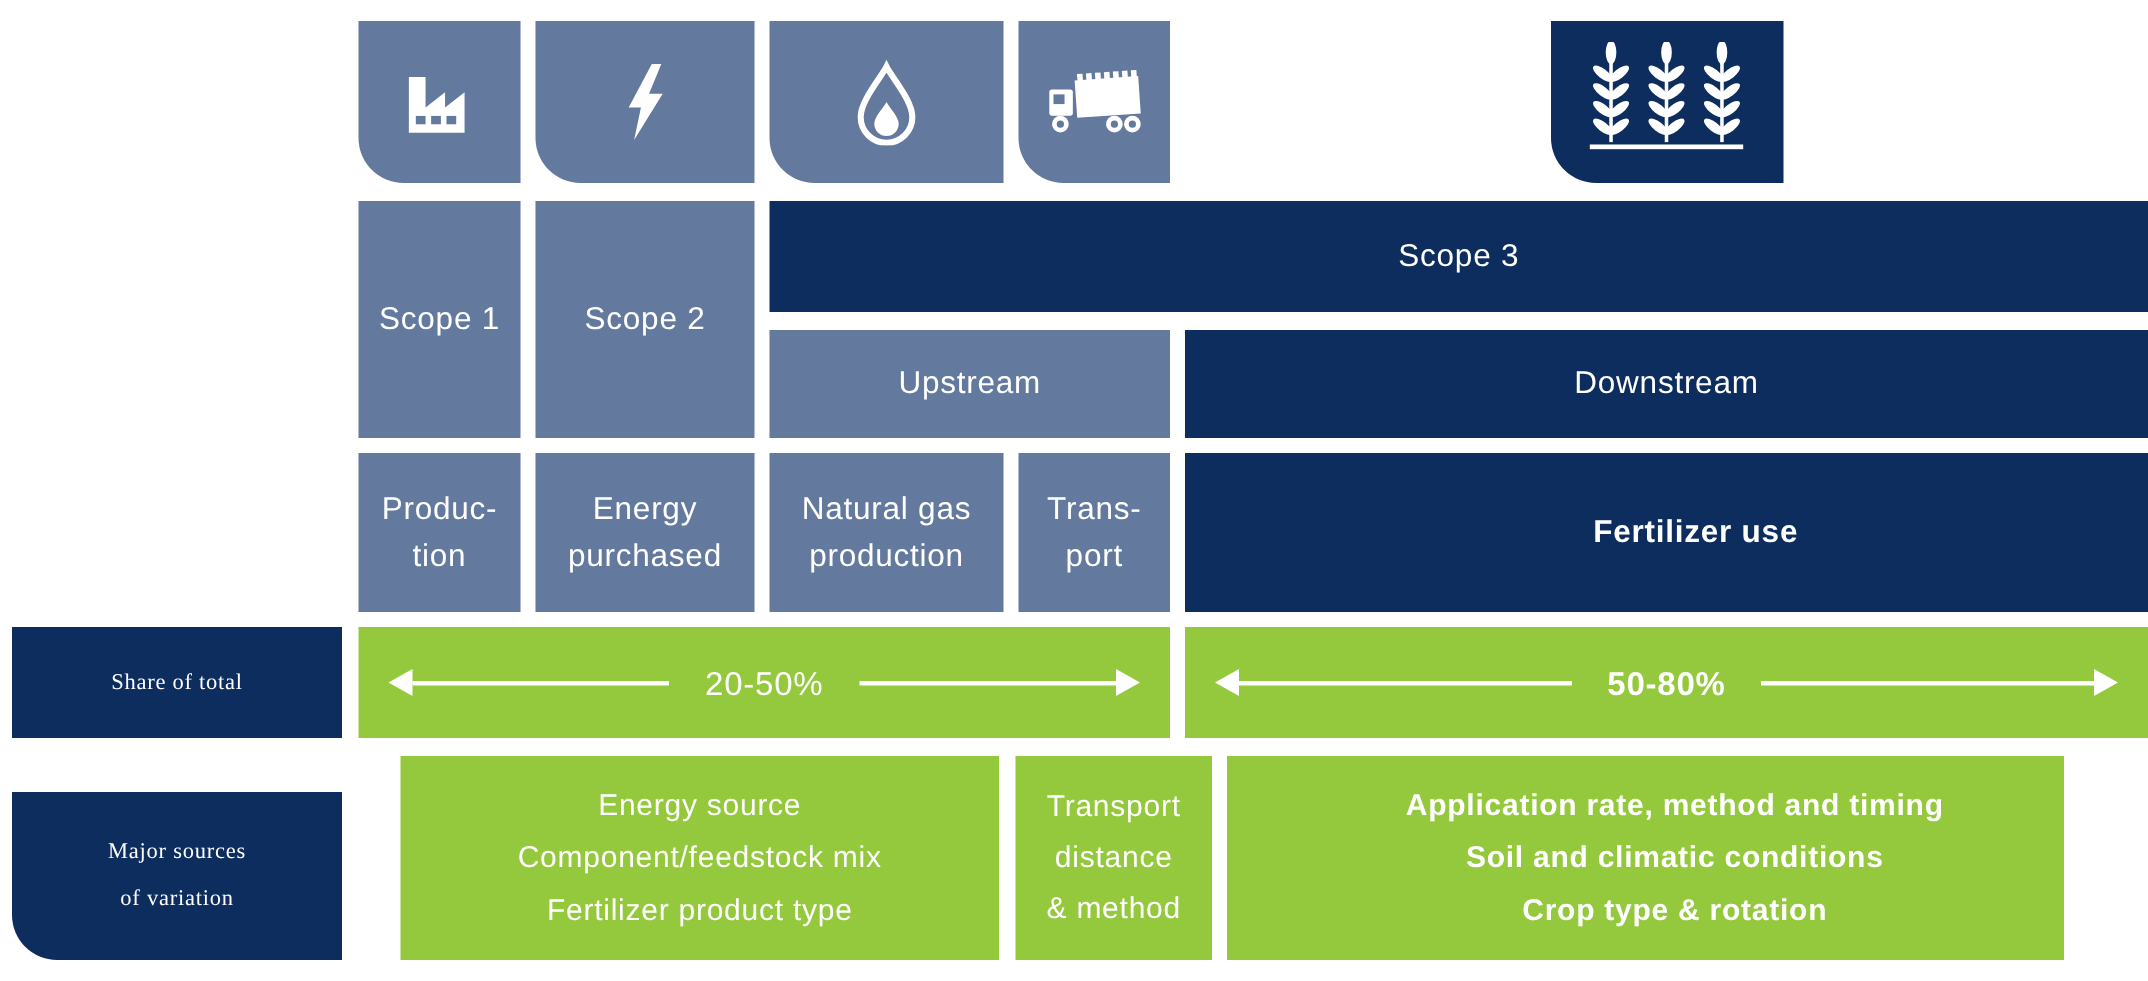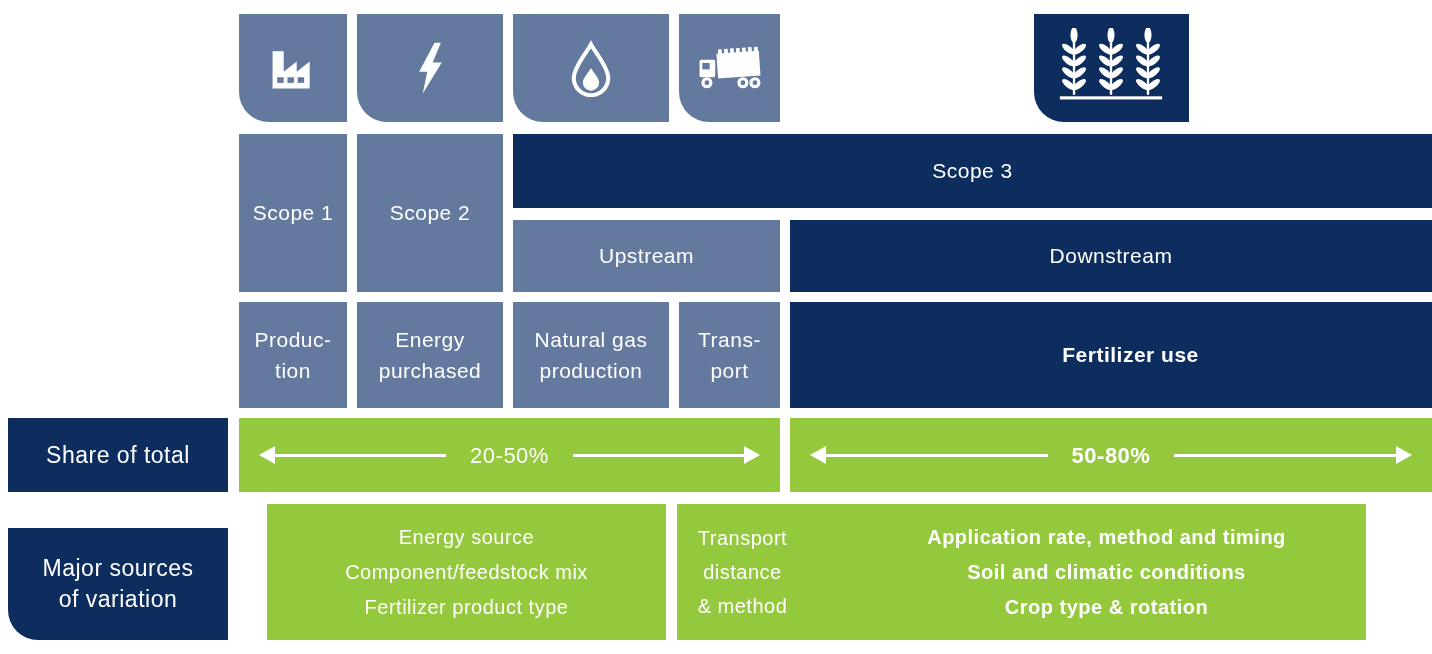--- a/index.html
+++ b/index.html
@@ -31,23 +31,23 @@
   .arrowbar{padding:0 20px;}
   .ah{width:0; height:0; flex:0 0 auto;}
   .ah.left{border-top:9px solid transparent; border-bottom:9px solid transparent; border-right:16px solid #fff;}
   .ah.right{border-top:9px solid transparent; border-bottom:9px solid transparent; border-left:16px solid #fff;}
   .aline{flex:1 1 auto; height:3px; background:#fff;}
   .atext{padding:0 24px; font-size:22px;}
   
   .bottom-strip{display:flex;}
   .vbox{font-size:20px; line-height:35px;}
   .vbox.b1{width:399px; margin-right:11px;margin-left:28px;}
-  .vbox.b2{width:131px; line-height:34px;}
+  .vbox.b2{width:131px; margin-right:10px; line-height:34px;}
   .vbox.b3{width:558px;}
-  .label-cell{font-size:23px; line-height:31px;}
+  .label-cell{font-size:15px; line-height:31px;font-family:Liberation Serif, serif;}
   .label-round{border-radius:0 0 0 30px;margin-top:24px;}
   svg{display:block;}
 </style>
 </head>
 <body>
 
 <div class="canvas">
 
   <div class="cell slate tile" style="grid-column:3; grid-row:1">
     <svg width="60" height="52" viewBox="0 0 64 56">

